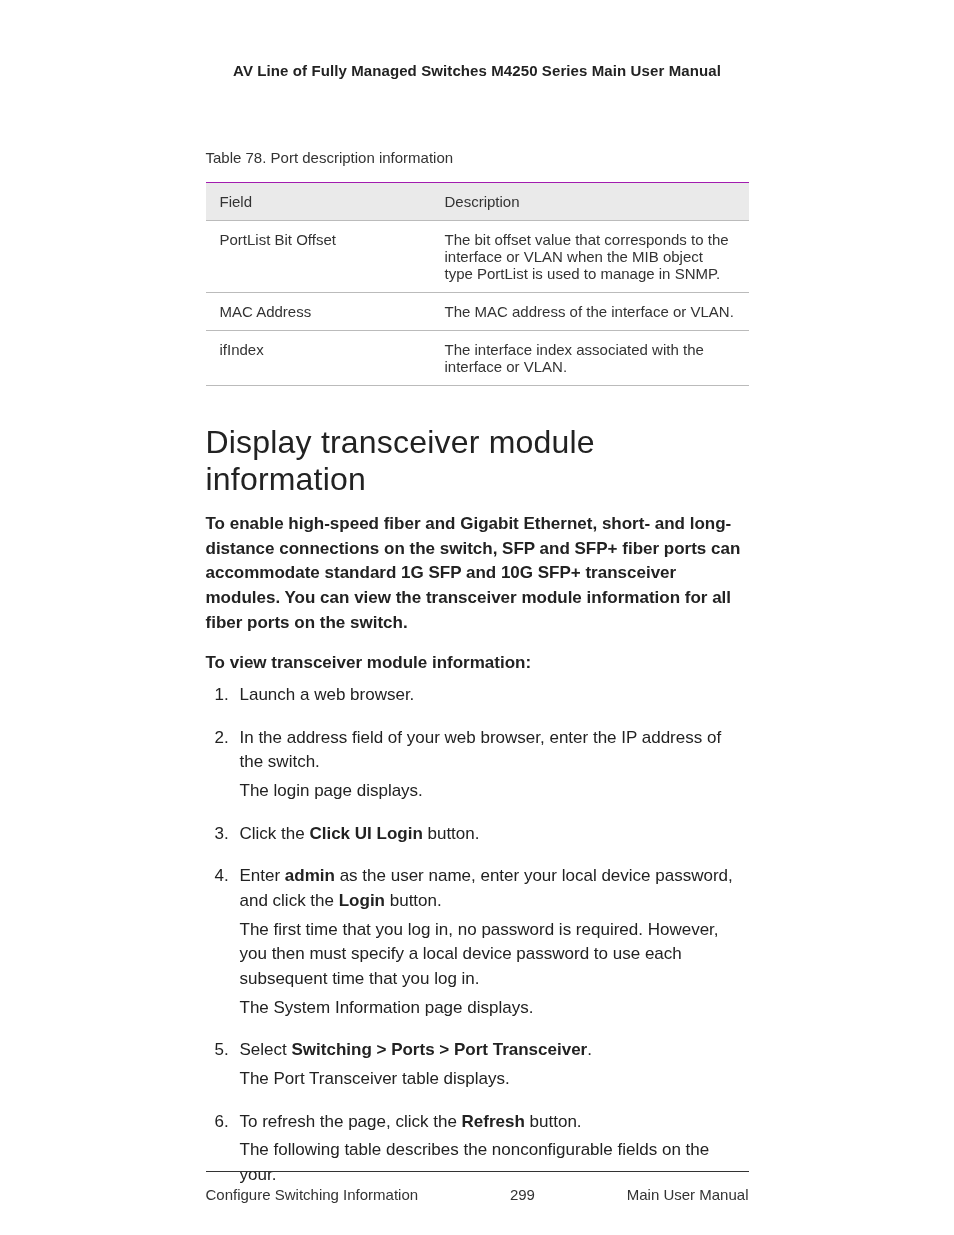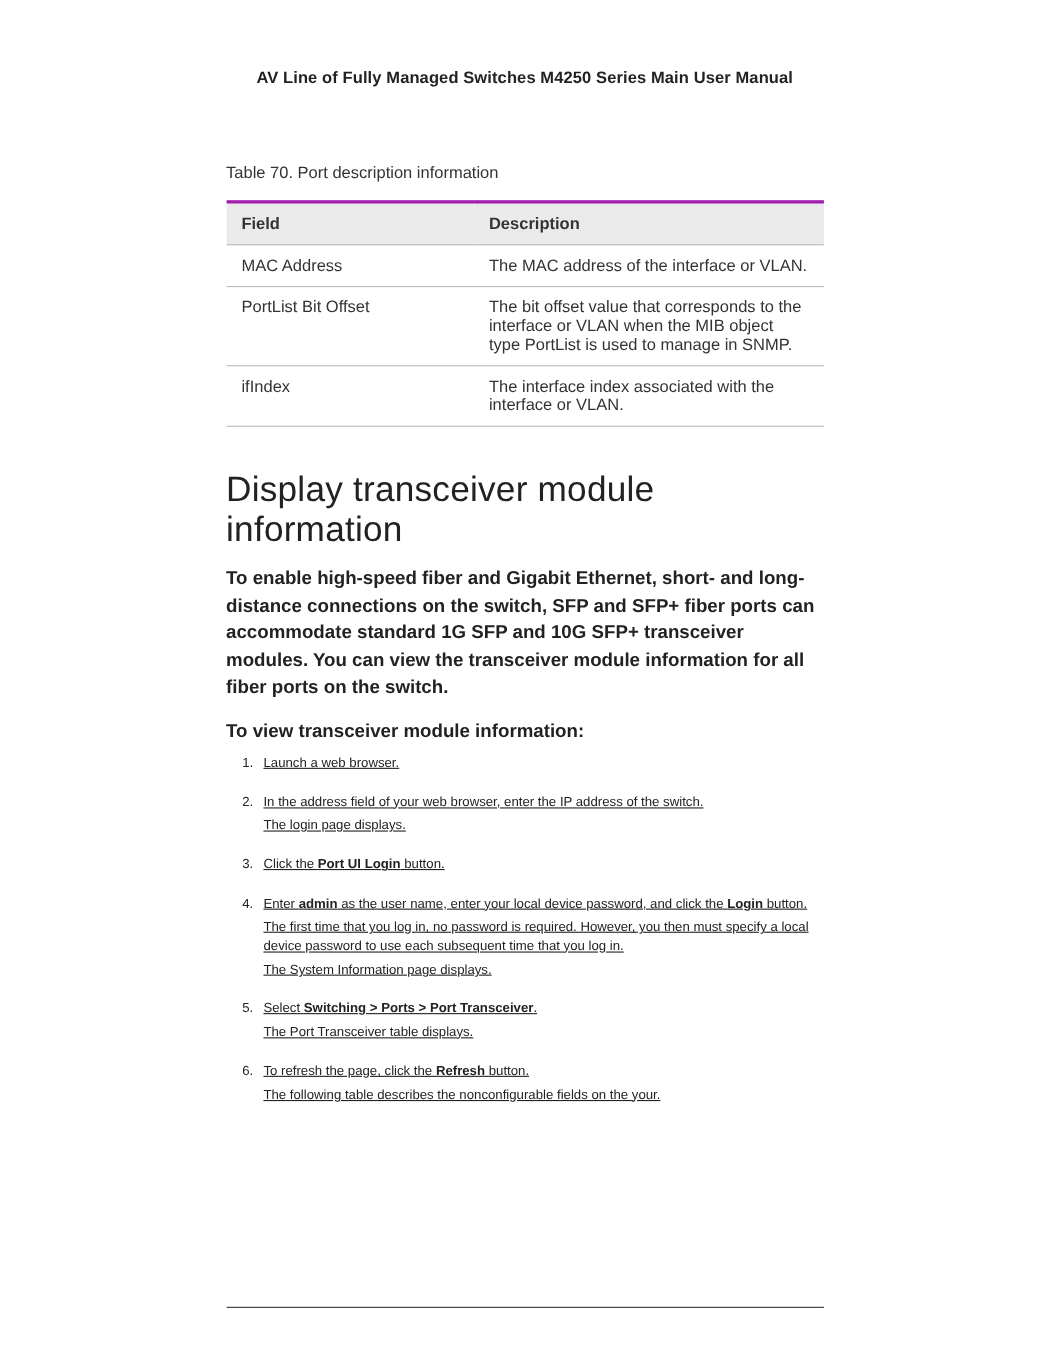--- a/index.html
+++ b/index.html
@@ -29,24 +29,24 @@
     margin-bottom: 16px;
     color: #333;
   }
   table.info {
     width: 100%;
     border-collapse: collapse;
     font-size: 15px;
   }
   table.info thead th {
     text-align: left;
-    font-weight: 700;
+    font-weight: 400;
     background: #eaeaea;
     padding: 10px 14px;
-    border-top: 3px solid #a21caf;
+    border-top: 1px solid #a21caf;
     border-bottom: 1px solid #bbb;
     color: #333;
   }
   table.info tbody td {
     padding: 10px 14px;
     vertical-align: top;
     border-bottom: 1px solid #bbb;
     color: #333;
   }
   table.info th:first-child,
@@ -66,25 +66,24 @@
     margin: 0 0 18px 0;
     color: #222;
     font-weight: bold;
   }
   p.subhead {
     font-size: 17px;
     font-weight: 700;
     margin: 0 0 10px 0;
   }
   ol.steps {
-    font-size: 12px;
+    font-size: 17px;
     line-height: 1.45;
     padding-left: 28px;
     margin: 0;
-    text-decoration: underline;
   }
   ol.steps > li {
     margin-bottom: 18px;
     padding-left: 6px;
   }
   ol.steps .sub {
     margin-top: 4px;
   }
   .b { font-weight: 700; }
   .footer {
@@ -104,37 +103,37 @@
     color: #333;
   }
 </style>
 </head>
 <body>
 
 <div class="page">
 
   <div class="header">AV Line of Fully Managed Switches M4250 Series Main User Manual</div>
 
-  <div class="table-caption">Table 70. Port description information</div>
+  <div class="table-caption">Table 78. Port description information</div>
 
   <table class="info">
     <thead>
       <tr>
         <th>Field</th>
         <th>Description</th>
       </tr>
     </thead>
     <tbody>
       <tr>
+        <td>PortList Bit Offset</td>
+        <td>The bit offset value that corresponds to the interface or VLAN when the MIB object type PortList is used to manage in SNMP.</td>
+      </tr>
+      <tr>
         <td>MAC Address</td>
         <td>The MAC address of the interface or VLAN.</td>
-      </tr>
-      <tr>
-        <td>PortList Bit Offset</td>
-        <td>The bit offset value that corresponds to the interface or VLAN when the MIB object type PortList is used to manage in SNMP.</td>
       </tr>
       <tr>
         <td>ifIndex</td>
         <td>The interface index associated with the interface or VLAN.</td>
       </tr>
     </tbody>
   </table>
 
   <h2 class="section">Display transceiver module information</h2>
 
@@ -144,34 +143,39 @@
 
   <ol class="steps">
     <li>
       <span>Launch a web browser.</span>
     </li>
     <li>
       <span>In the address field of your web browser, enter the IP address of the switch.</span>
       <div class="sub">The login page displays.</div>
     </li>
     <li>
-      <span>Click the </span><span class="b">Port UI Login</span><span> button.</span>
+      <span>Click the </span><span class="b">Click UI Login</span><span> button.</span>
     </li>
     <li>
       <span>Enter </span><span class="b">admin</span><span> as the user name, enter your local device password, and click the </span><span class="b">Login</span><span> button.</span>
       <div class="sub">The first time that you log in, no password is required. However, you then must specify a local device password to use each subsequent time that you log in.</div>
       <div class="sub">The System Information page displays.</div>
     </li>
     <li>
       <span>Select </span><span class="b">Switching &gt; Ports &gt; Port Transceiver</span><span>.</span>
       <div class="sub">The Port Transceiver table displays.</div>
     </li>
     <li>
       <span>To refresh the page, click the </span><span class="b">Refresh</span><span> button.</span>
       <div class="sub">The following table describes the nonconfigurable fields on the your.</div>
     </li>
   </ol>
 
   <div class="footer">
     <div class="footer-rule"></div>
+    <div class="footer-row">
+      <span>Configure Switching Information</span>
+      <span>299</span>
+      <span>Main User Manual</span>
+    </div>
   </div>
 
 </div>
 
 </body></html>

